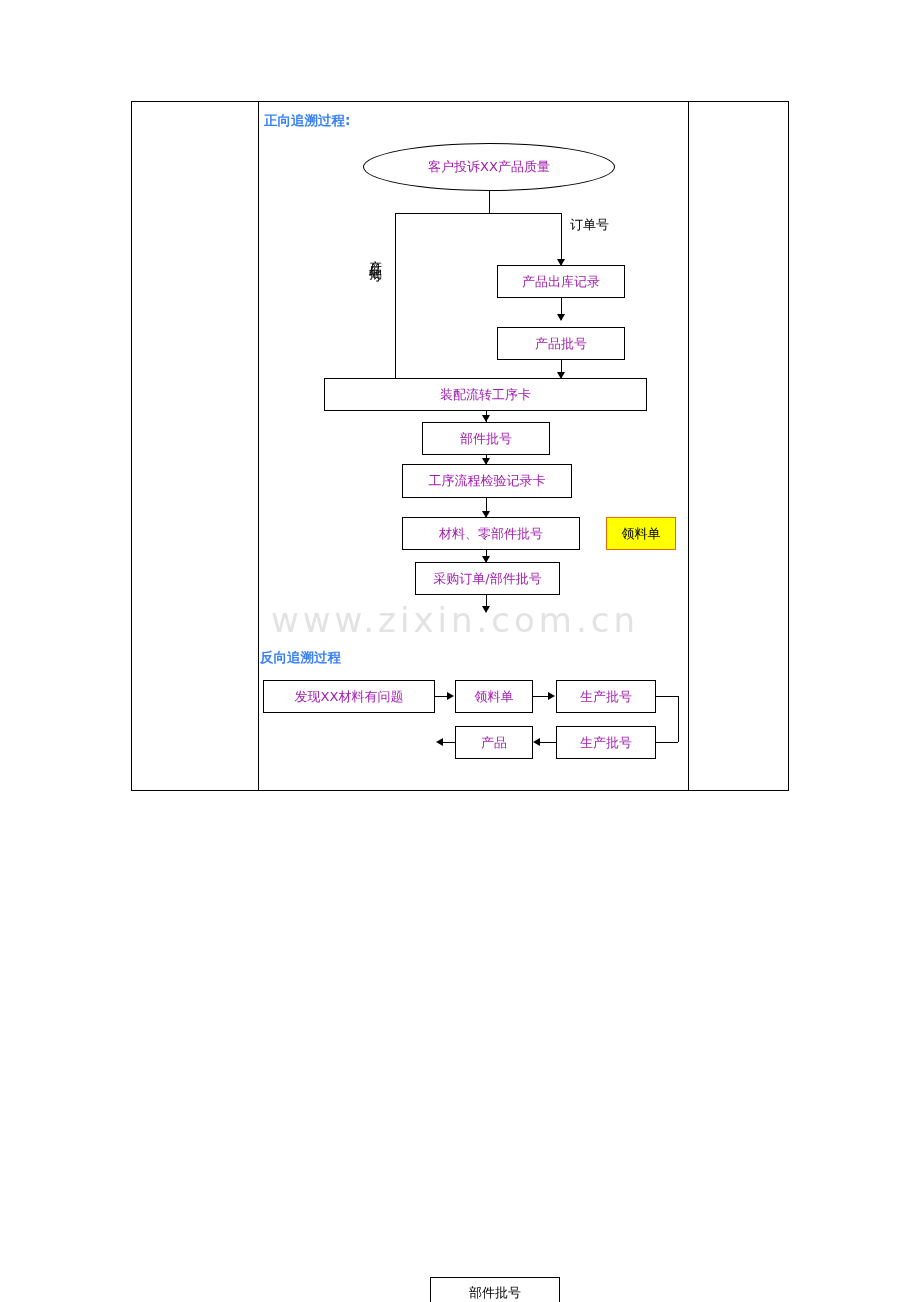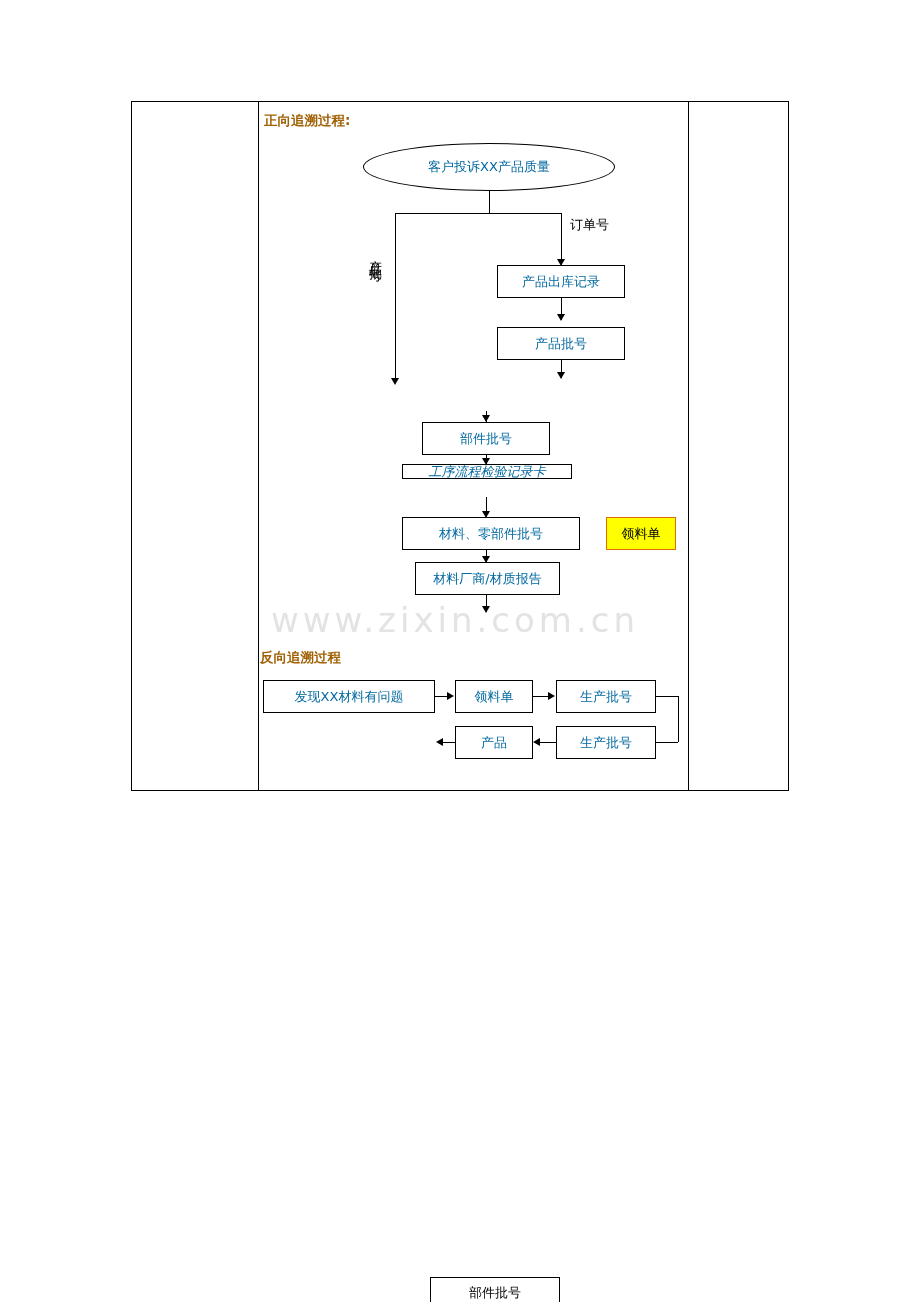--- a/index.html
+++ b/index.html
@@ -41,39 +41,39 @@
     font-family:"DejaVu Sans","Liberation Sans",sans-serif;
     user-select:none;
     z-index:0;
   }
 
   
   .section-title{
     position:absolute;
     font-size:13.5px;
     font-weight:bold;
-    color:#a16207;
+    color:#3b82f6;
     font-family:"DejaVu Sans","Liberation Sans",sans-serif;
     white-space:nowrap;
     z-index:3;
   }
   #fwd-title{left:264px;top:112px;}
   #rev-title{left:260px;top:649px;}
 
   
   .node{
     position:absolute;
     box-sizing:border-box;
     border:1px solid #000;
     background:#fff;
     display:flex;
     align-items:center;
     justify-content:center;
     font-size:13px;
-    color:#0369a1;
+    color:#a21caf;
     font-family:"DejaVu Sans","Liberation Sans",sans-serif;
     white-space:nowrap;
     z-index:2;
   }
   .ellipse{
     border-radius:50%;
   }
   .highlight{
     background:#ffff00;
     border:1px solid #e36c09;
@@ -153,39 +153,40 @@
   <div class="htext" style="left:570px;top:216px;">订单号</div>
 
   <div class="node" style="left:497px;top:265px;width:128px;height:33px;">产品出库记录</div>
   <div class="ln lv" style="left:561px;top:298px;height:22px;"></div>
   <div class="ar ar-down" style="left:557px;top:314px;"></div>
 
   <div class="node" style="left:497px;top:327px;width:128px;height:33px;">产品批号</div>
   <div class="ln lv" style="left:561px;top:360px;height:18px;"></div>
   <div class="ar ar-down" style="left:557px;top:372px;"></div>
 
+  <div class="node" style="left:324px;top:378px;width:323px;height:33px;">装配流转工序卡</div>
   <div class="ln lv" style="left:486px;top:411px;height:11px;"></div>
   <div class="ar ar-down" style="left:482px;top:415px;"></div>
 
   <div class="node" style="left:422px;top:422px;width:128px;height:33px;">部件批号</div>
   <div class="ln lv" style="left:486px;top:455px;height:9px;"></div>
   <div class="ar ar-down" style="left:482px;top:458px;"></div>
 
-  <div class="node" style="left:402px;top:464px;width:170px;height:15px;font-style:italic;">工序流程检验记录卡</div>
+  <div class="node" style="left:402px;top:464px;width:170px;height:34px;">工序流程检验记录卡</div>
   <div class="ln lv" style="left:486px;top:497px;height:20px;"></div>
   <div class="ar ar-down" style="left:482px;top:511px;"></div>
 
   <div class="node" style="left:402px;top:517px;width:178px;height:33px;">材料、零部件批号</div>
 
   <div class="node highlight" style="left:606px;top:517px;width:70px;height:33px;">领料单</div>
 
   <div class="ln lv" style="left:486px;top:550px;height:12px;"></div>
   <div class="ar ar-down" style="left:482px;top:556px;"></div>
 
-  <div class="node" style="left:415px;top:562px;width:145px;height:33px;">材料厂商/材质报告</div>
+  <div class="node" style="left:415px;top:562px;width:145px;height:33px;">采购订单/部件批号</div>
   <div class="ln lv" style="left:486px;top:595px;height:17px;"></div>
   <div class="ar ar-down" style="left:482px;top:606px;"></div>
 
 
   <div class="section-title" id="rev-title">反向追溯过程</div>
 
   <div class="node" style="left:263px;top:680px;width:172px;height:33px;">发现XX材料有问题</div>
   <div class="node" style="left:455px;top:680px;width:78px;height:33px;">领料单</div>
   <div class="node" style="left:556px;top:680px;width:100px;height:33px;">生产批号</div>
 

